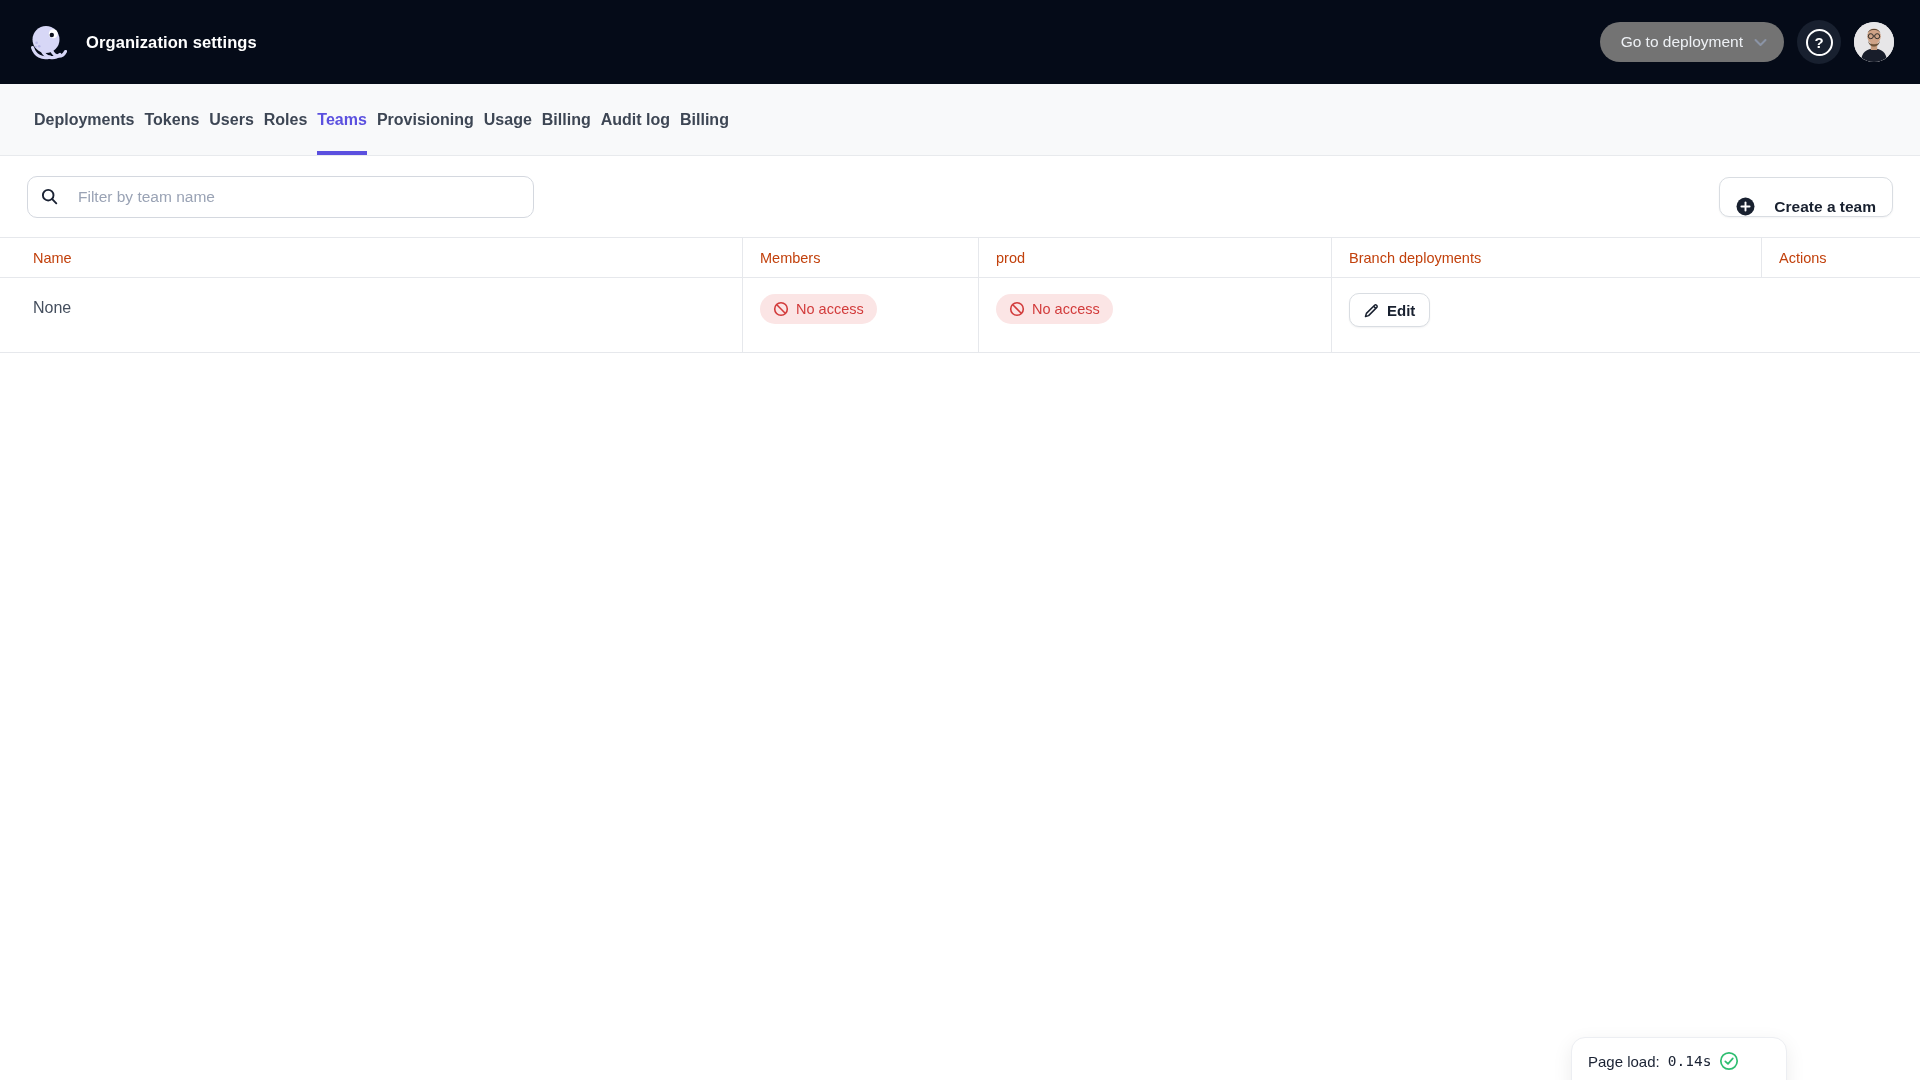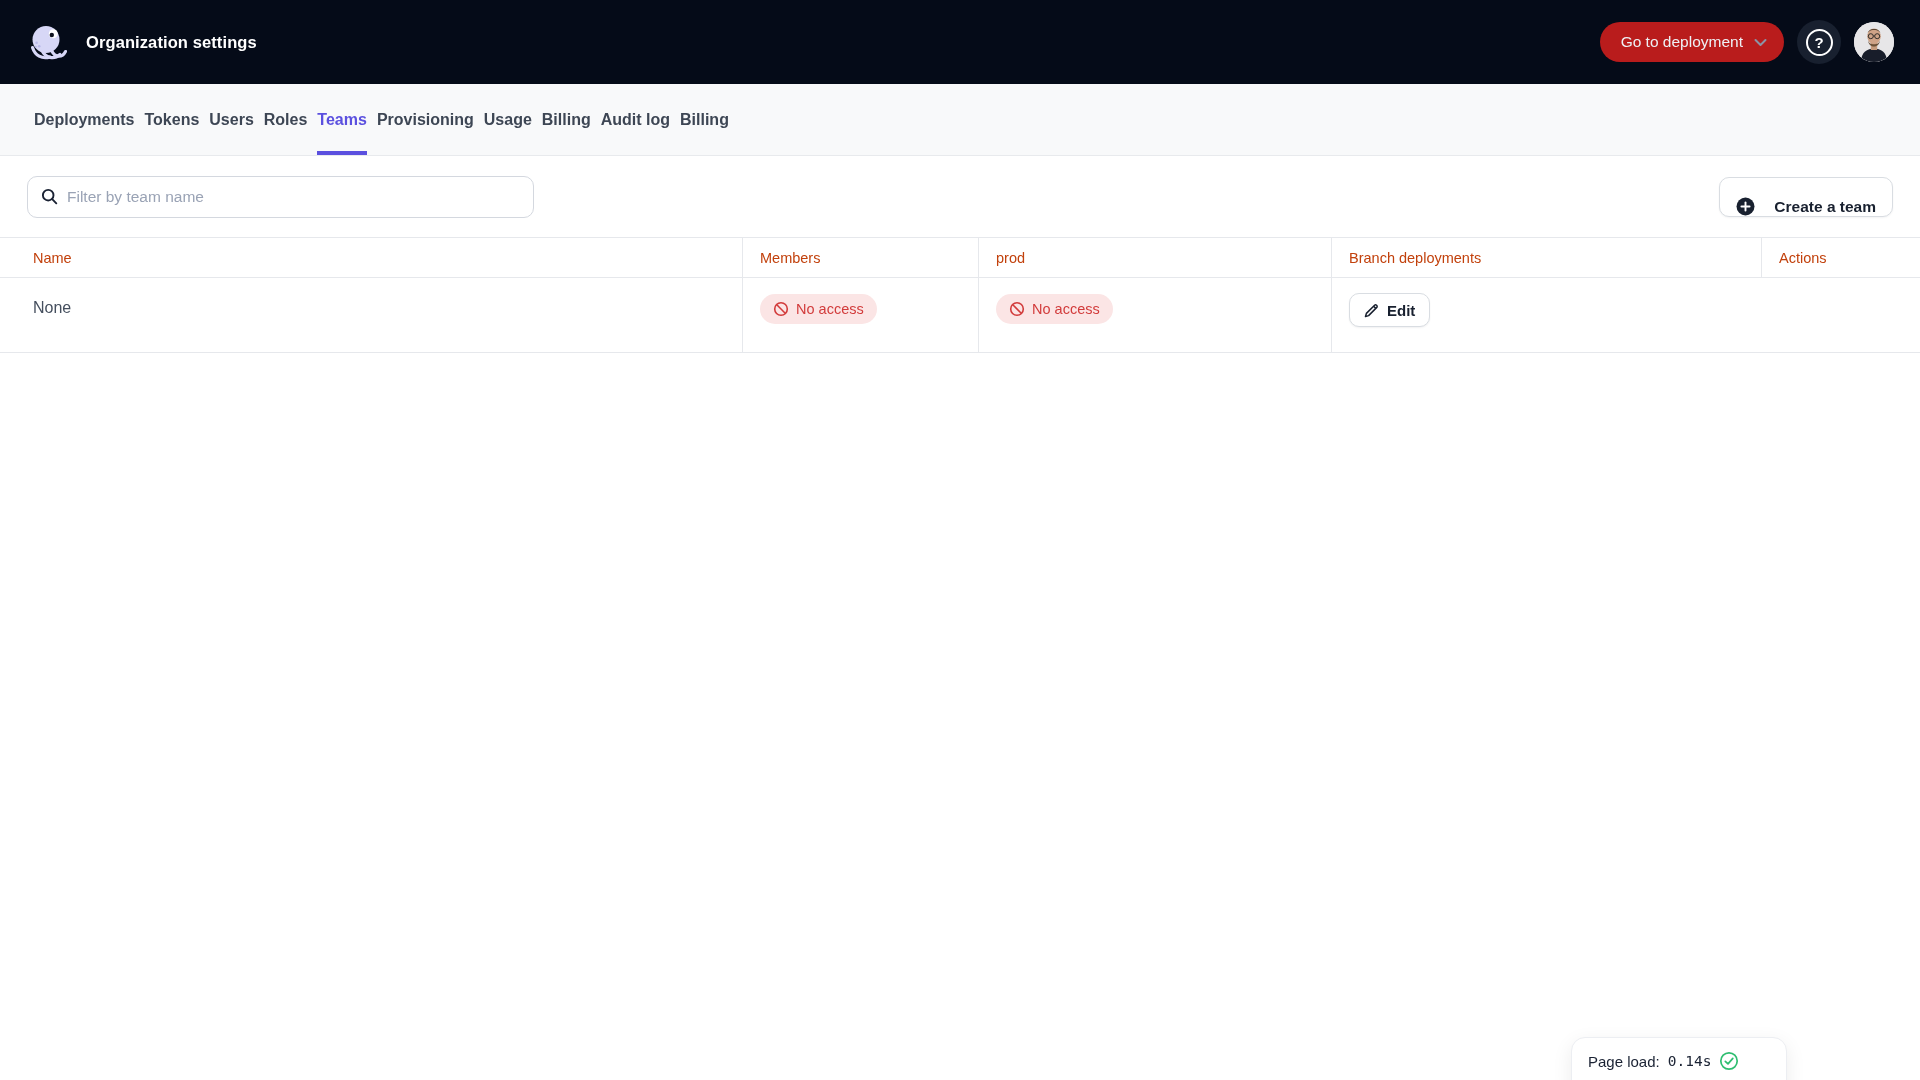--- a/index.html
+++ b/index.html
@@ -5,42 +5,42 @@
   * { margin:0; padding:0; box-sizing:border-box; }
   html,body { width:1920px; height:1080px; overflow:hidden; background:#ffffff;
     font-family:"Liberation Sans", sans-serif; position:relative; }
 
   
   .app-header { height:84px; background:#050b18; display:flex; align-items:center;
     padding:0 26px 0 27px; }
   .logo-wrap { width:40px; height:40px; flex:0 0 auto; cursor:pointer; }
   .app-title { color:#ffffff; font-size:16.5px; font-weight:700; margin-left:19px; letter-spacing:.1px; }
   .header-right { margin-left:auto; display:flex; align-items:center; gap:13px; }
-  .deploy-btn { height:40px; border:none; border-radius:20px; background:#b91c1c;
+  .deploy-btn { height:40px; border:none; border-radius:20px; background:#737373;
     color:#eef1f5; font-family:inherit; font-size:15.5px; font-weight:500;
     display:inline-flex; align-items:center; gap:11px; padding:0 17px 0 21px; cursor:pointer; }
   .help-btn { width:44px; height:44px; border-radius:50%; background:#18202f; border:none;
     display:flex; align-items:center; justify-content:center; cursor:pointer; }
   .help-ring { width:27px; height:27px; border:2.4px solid #ffffff; border-radius:50%;
     display:flex; align-items:center; justify-content:center; color:#ffffff;
     font-size:15px; font-weight:700; line-height:1; }
   .avatar { width:40px; height:40px; border-radius:50%; overflow:hidden; background:#e7e6e8; cursor:pointer; }
 
   
   .tab-bar { height:72px; background:#f8f9fa; border-bottom:1px solid #e8eaed;
     display:flex; align-items:stretch; gap:10px; padding:0 34px; }
   .tab { display:flex; align-items:center; font-size:16px; font-weight:600; color:#3d4654;
     border-top:4px solid transparent; border-bottom:4px solid transparent; cursor:pointer; white-space:nowrap; }
   .tab.active { color:#5b50df; border-bottom-color:#5b50df; }
 
   
   .toolbar { height:81px; display:flex; align-items:center; justify-content:space-between;
     padding:0 27px; background:#ffffff; }
   .filter-box { width:507px; height:42px; border:1px solid #d4d8df; border-radius:10px;
-    background:#fff; display:flex; align-items:center; gap:9px; padding:0 13px; }
+    background:#fff; display:flex; align-items:center; gap:20px; padding:0 13px; }
   .filter-box input { border:none; outline:none; flex:1; font-family:inherit; font-size:15.5px;
     color:#1a2233; background:transparent; }
   .filter-box input::placeholder { color:#9aa3b5; }
   .create-btn { height:40px; border:1px solid #d9dde2; border-radius:10px; background:#ffffff;
     display:inline-flex; align-items:flex-end; gap:19px; padding:0 16px; cursor:pointer;
     font-family:inherit; font-size:15.5px; font-weight:600; color:#18202f;
     box-shadow:0 1px 2px rgba(16,24,40,.05); }
 
   
   .grid-row { display:grid; grid-template-columns:742px 236px 353px 430px 1fr; }

